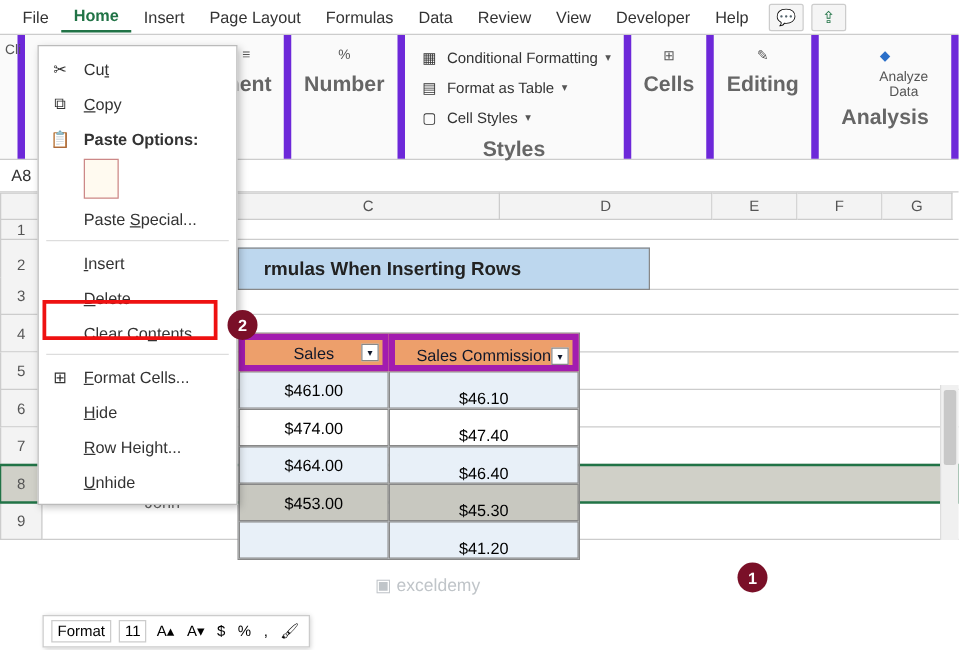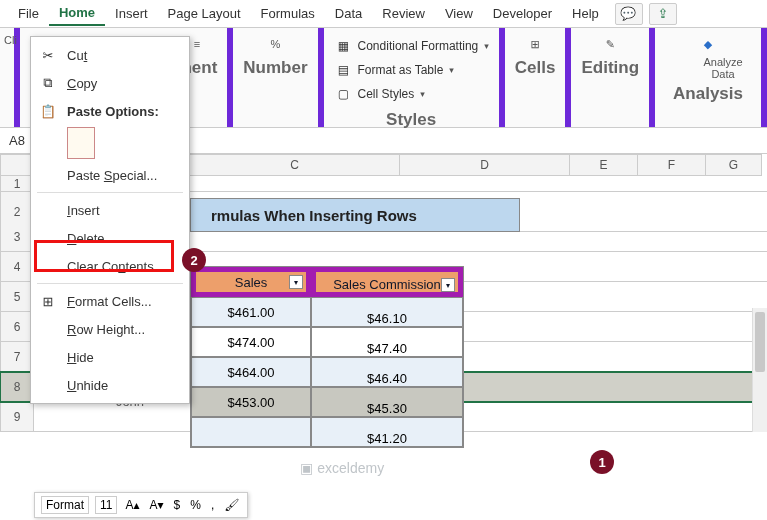--- a/index.html
+++ b/index.html
@@ -278,24 +278,24 @@
     </div>
   <div class="cm-item">
       <span>Clear Co<span class="underline-letter">n</span>tents</span>
     </div>
   <div class="cm-sep"></div>
   <div class="cm-item">
       <span class="cm-icon">⊞</span>
       <span><span class="underline-letter">F</span>ormat Cells...</span>
     </div>
   <div class="cm-item">
+      <span><span class="underline-letter">H</span>ide</span>
+    </div>
+  <div class="cm-item">
       <span><span class="underline-letter">R</span>ow Height...</span>
-    </div>
-  <div class="cm-item">
-      <span><span class="underline-letter">H</span>ide</span>
     </div>
   <div class="cm-item">
       <span><span class="underline-letter">U</span>nhide</span>
     </div>
 </div>
 <div class="insert-hl"></div>
 
 <div class="callout c1">1</div>
 <div class="callout c2">2</div>
 

